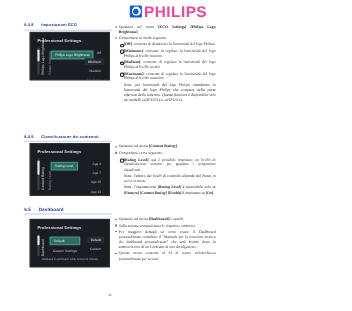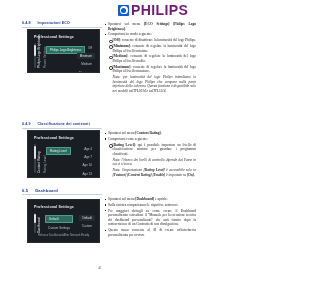--- a/index.html
+++ b/index.html
@@ -28,21 +28,21 @@
     background:#ffffff;
   }
   .logo-shield:after{
     content:"";position:absolute;left:3px;top:3px;
     width:5px;height:5px;border-radius:50%;
     background:#0b5ed7;
   }
   .logo-text{
     font-family:"Liberation Sans", sans-serif;
     font-weight:bold;font-size:14px;letter-spacing:0.4px;
-    color:#701a75;line-height:1;
+    color:#ec4899;line-height:1;
   }
 
   
   .heading{
     position:absolute;
     font-family:"Liberation Sans", sans-serif;
     font-size:3.6px;font-weight:bold;color:#1f3f8f;
     white-space:nowrap;letter-spacing:0.1px;
   }
   .heading .num{display:inline-block;margin-right:7px;}

